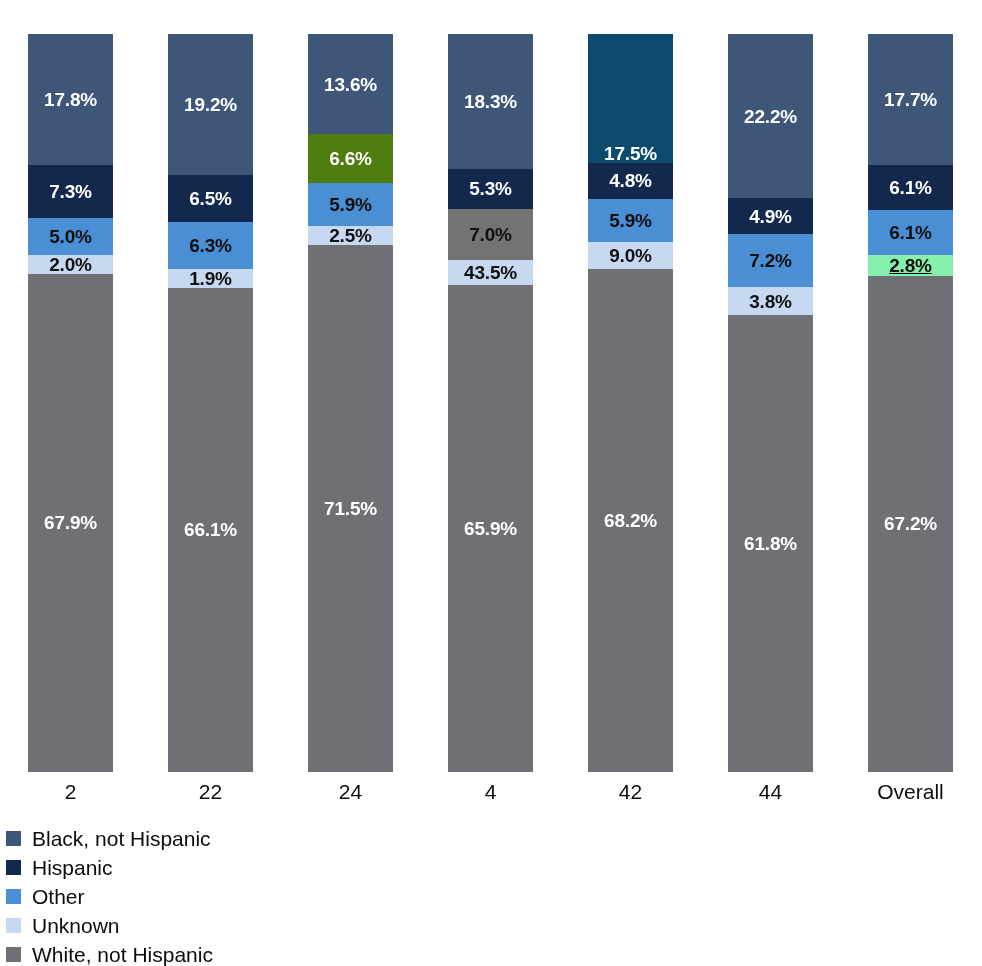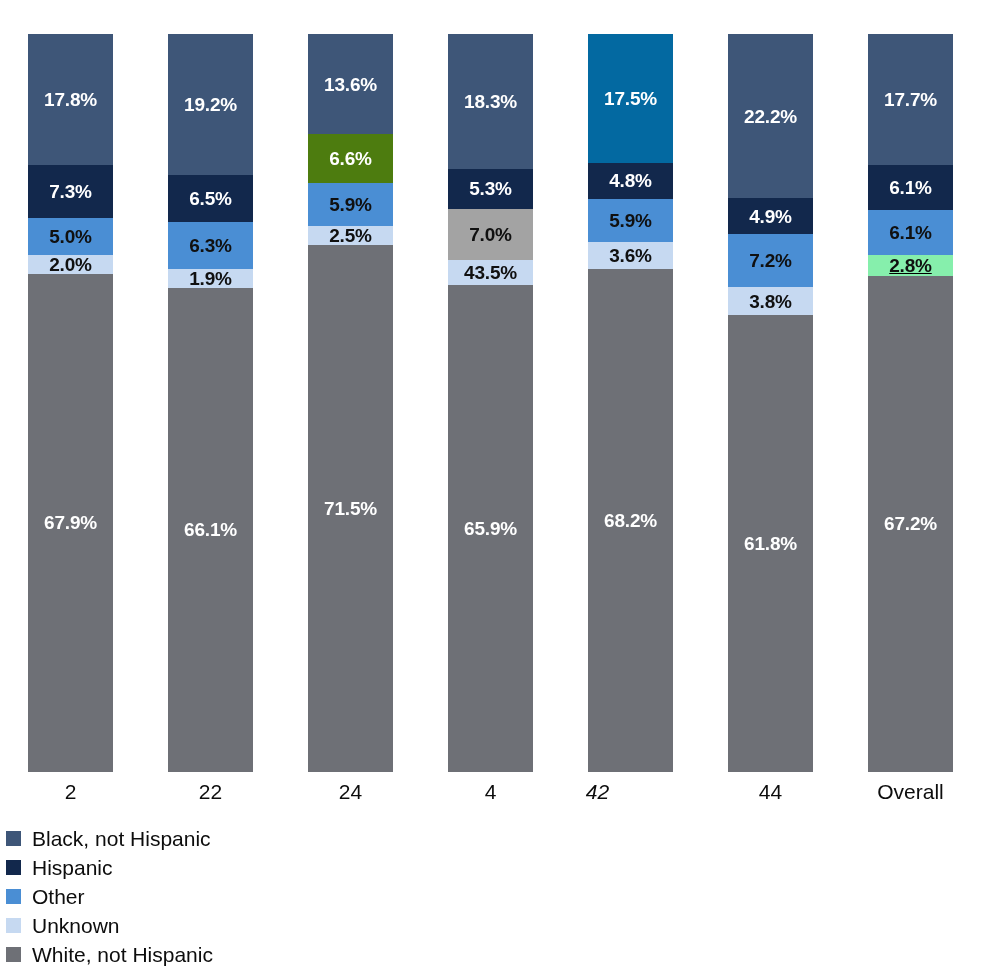--- a/index.html
+++ b/index.html
@@ -153,42 +153,42 @@
           <span class="seg-label">71.5%</span>
         </div>
       </div>
       <div class="bar-group" style="left: 448px;">
         <div class="seg light" style="flex: 18.3 0 0px; background: rgb(62, 86, 120);">
           <span class="seg-label">18.3%</span>
         </div>
         <div class="seg light" style="flex: 5.3 0 0px; background: rgb(18, 40, 76);">
           <span class="seg-label">5.3%</span>
         </div>
-        <div class="seg dark" style="flex: 7 0 0px; background: #a3a3a3;">
+        <div class="seg dark" style="flex: 7 0 0px; background: #737373;">
           <span class="seg-label">7.0%</span>
         </div>
         <div class="seg dark" style="flex: 3.3 0 0px; background: rgb(198, 217, 241);">
           <span class="seg-label">43.5%</span>
         </div>
         <div class="seg light" style="flex: 65.9 0 0px; background: rgb(110, 112, 118);">
           <span class="seg-label">65.9%</span>
         </div>
       </div>
       <div class="bar-group" style="left: 588px;">
-        <div class="seg light" style="flex: 17.5 0 0px; background: #0369a1;">
+        <div class="seg light" style="flex: 17.5 0 0px; background: #0c4a6e; align-items: flex-end;">
           <span class="seg-label">17.5%</span>
         </div>
         <div class="seg light" style="flex: 4.8 0 0px; background: rgb(18, 40, 76);">
           <span class="seg-label">4.8%</span>
         </div>
         <div class="seg dark" style="flex: 5.9 0 0px; background: rgb(74, 142, 212);">
           <span class="seg-label">5.9%</span>
         </div>
         <div class="seg dark" style="flex: 3.6 0 0px; background: rgb(198, 217, 241);">
-          <span class="seg-label">3.6%</span>
+          <span class="seg-label">9.0%</span>
         </div>
         <div class="seg light" style="flex: 68.2 0 0px; background: rgb(110, 112, 118);">
           <span class="seg-label">68.2%</span>
         </div>
       </div>
       <div class="bar-group" style="left: 728px;">
         <div class="seg light" style="flex: 22.2 0 0px; background: rgb(62, 86, 120);">
           <span class="seg-label">22.2%</span>
         </div>
         <div class="seg light" style="flex: 4.9 0 0px; background: rgb(18, 40, 76);">
@@ -221,21 +221,21 @@
           <span class="seg-label">67.2%</span>
         </div>
       </div>
     </div>
 
   <div class="xlabels" id="xlabels">
       <div class="xlabel" style="left: 28px;">2</div>
       <div class="xlabel" style="left: 168px;">22</div>
       <div class="xlabel" style="left: 308px;">24</div>
       <div class="xlabel" style="left: 448px;">4</div>
-      <div class="xlabel" style="left: 555px; font-style: italic;">42</div>
+      <div class="xlabel" style="left: 588px;">42</div>
       <div class="xlabel" style="left: 728px;">44</div>
       <div class="xlabel" style="left: 868px;">Overall</div>
     </div>
 
   <div class="legend" id="legend">
       <div class="legend-row">
         <span class="legend-swatch" style="background: rgb(62, 86, 120);"></span>
         <span class="legend-text">Black, not Hispanic</span>
       </div>
       <div class="legend-row">

